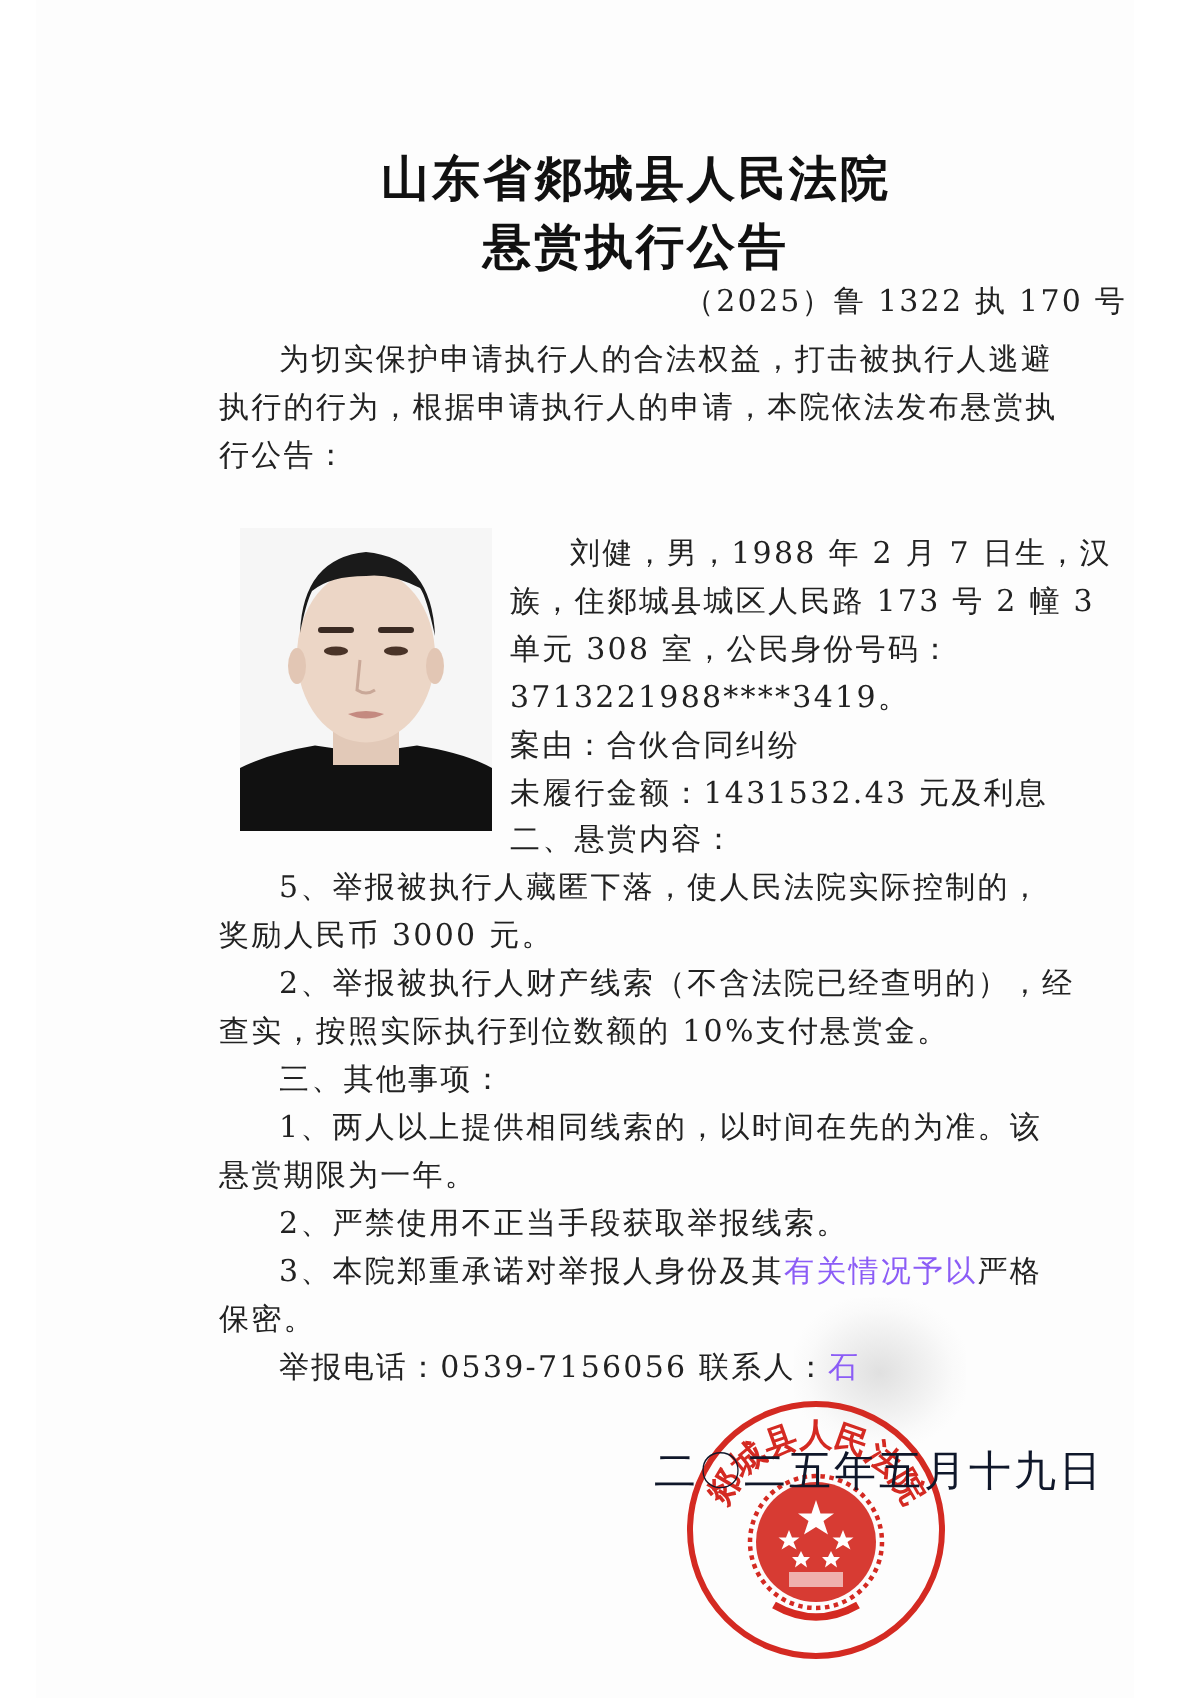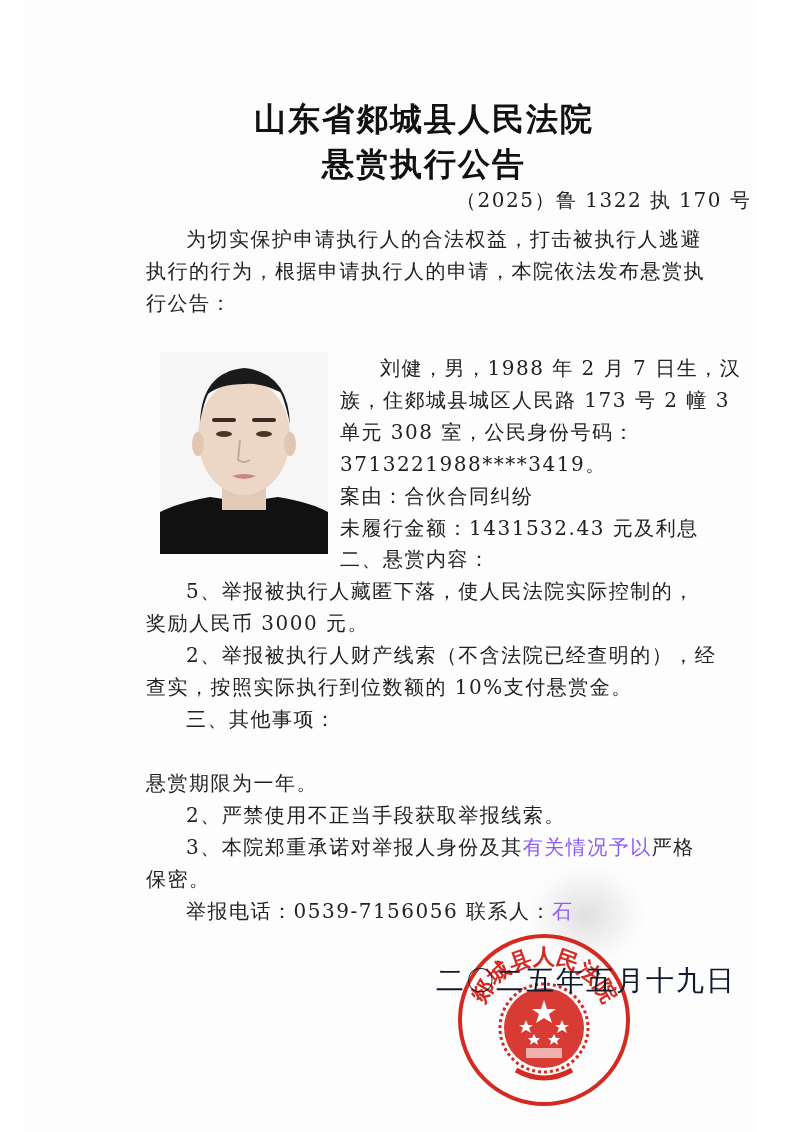--- a/index.html
+++ b/index.html
@@ -60,20 +60,21 @@
   <div class="line" style="left:316px; top:484px;">案由：合伙合同纠纷</div>
   <div class="line" style="left:316px; top:516px;">未履行金额：1431532.43 元及利息</div>
 
   <div class="line" style="left:316px; top:547px;">二、悬赏内容：</div>
   <div class="line" style="left:162px; top:579px;">5、举报被执行人藏匿下落，使人民法院实际控制的，</div>
   <div class="line" style="left:122px; top:611px;">奖励人民币 3000 元。</div>
   <div class="line" style="left:162px; top:643px;">2、举报被执行人财产线索（不含法院已经查明的），经</div>
   <div class="line" style="left:122px; top:675px;">查实，按照实际执行到位数额的 10%支付悬赏金。</div>
 
   <div class="line" style="left:162px; top:707px;">三、其他事项：</div>
+  <div class="line" style="left:162px; top:739px;">1、两人以上提供相同线索的，以时间在先的为准。该</div>
   <div class="line" style="left:122px; top:771px;">悬赏期限为一年。</div>
   <div class="line" style="left:162px; top:803px;">2、严禁使用不正当手段获取举报线索。</div>
   <div class="line" style="left:162px; top:835px;">
     <span>3、本院郑重承诺对举报人身份及其</span><span class="faded">有关情况予以</span><span>严格</span>
   </div>
   <div class="line" style="left:122px; top:867px;">保密。</div>
 
   <div class="smudge"></div>
 
   <div class="line" style="left:162px; top:899px;">举报电话：0539-7156056</div>

